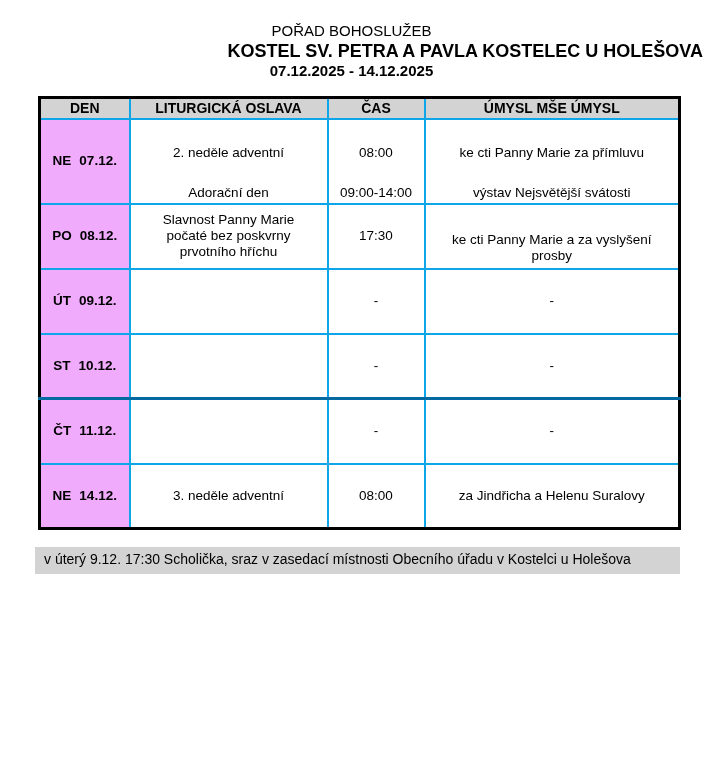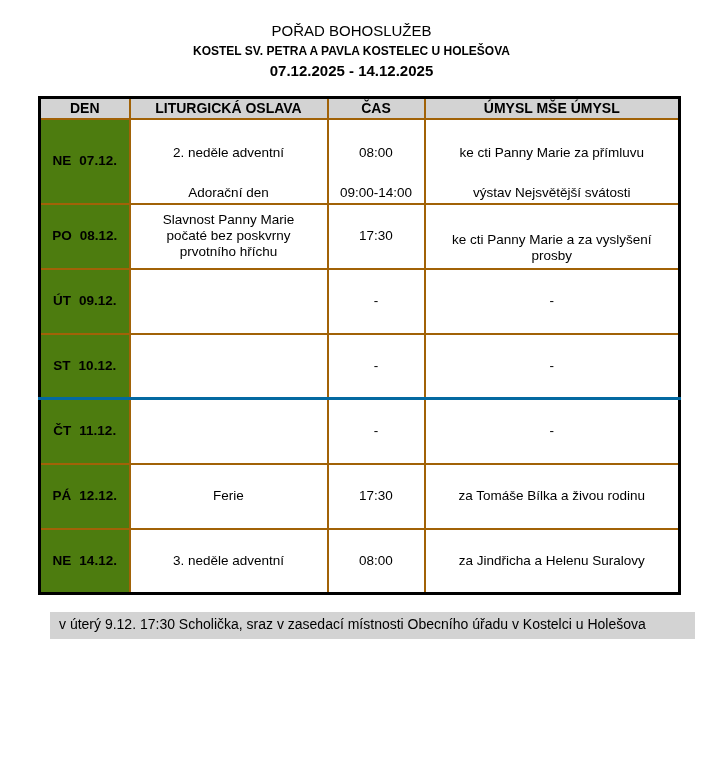--- a/index.html
+++ b/index.html
@@ -4,59 +4,59 @@
 <style>
   html,body{margin:0;padding:0;}
   body{
     width:703px;height:761px;background:#ffffff;color:#000000;
     font-family:"Liberation Sans","DejaVu Sans",sans-serif;
     overflow:hidden;position:relative;
   }
   
   .titles{ text-align:center; padding-top:21px; }
   .t1{ font-size:15px; font-weight:normal; line-height:20px; }
-  .t2{ font-size:12px; font-weight:bold; line-height:20px; }
+  .t2{ font-size:18px; font-weight:bold; line-height:20px;text-align:right; }
   .t3{ font-size:15px; font-weight:bold; line-height:20px; }
 
   
   table.schedule{
     border-collapse:collapse; table-layout:fixed;
     margin:15px 0 0 38px; width:640px;
     border:3px solid #000;
   }
   .c-den{width:90px;} .c-osl{width:198px;} .c-cas{width:97px;} .c-umy{width:255px;}
   .schedule th, .schedule td{
-    border:2px solid #a16207;
+    border:2px solid #0ea5e9;
     font-size:13.5px; line-height:16px;
     text-align:center; vertical-align:middle;
     padding:0 2px; overflow:hidden;
   }
   .schedule thead tr{ height:21px; }
   .schedule thead th{
     background:#d3d3d3; font-weight:bold; font-size:14px;
   }
   tr.r-std{ height:65px; }
   tr.r-tall{ height:85px; }
   td.day{
-    background:#4d7c0f; font-weight:bold; white-space:nowrap;
+    background:#f0abfc; font-weight:bold; white-space:nowrap;
   }
   .d-abbr{ margin-right:8px; }
   
   td.two{ vertical-align:top; }
   td.two .l1{ margin-top:25px; }
   td.two .l2{ margin-top:24px; }
   
   .narrow{ max-width:158px; margin-left:auto; margin-right:auto; }
   .narrow-u{ max-width:230px; margin-left:auto; margin-right:auto;margin-top:24px; }
   
   tr.pagebreak td{ border-top:3px solid #0369a1; }
 
   
   .note{
-    margin:17px 0 0 50px; width:645px; box-sizing:border-box;
+    margin:17px 0 0 35px; width:645px; box-sizing:border-box;
     background:#d3d3d3; padding:3px 9px 5px 9px;
     font-size:14px; line-height:19px; text-align:left;
   }
 </style>
 </head>
 <body>
 
 <div class="page">
 
   <header class="titles">
@@ -143,32 +143,20 @@
             <div></div>
           </td>
         <td>
             <div>-</div>
           </td>
         <td>
             <div>-</div>
           </td>
       </tr>
 
-      <tr class="r-std">
-        <td class="day"><span class="d-abbr">PÁ</span><span class="d-date">12.12.</span></td>
-        <td>
-            <div>Ferie</div>
-          </td>
-        <td>
-            <div>17:30</div>
-          </td>
-        <td>
-            <div>za Tomáše Bílka a živou rodinu</div>
-          </td>
-      </tr>
 
 
       <tr class="r-std">
         <td class="day"><span class="d-abbr">NE</span><span class="d-date">14.12.</span></td>
         <td>
             <div>3. neděle adventní</div>
           </td>
         <td>
             <div>08:00</div>
           </td>

